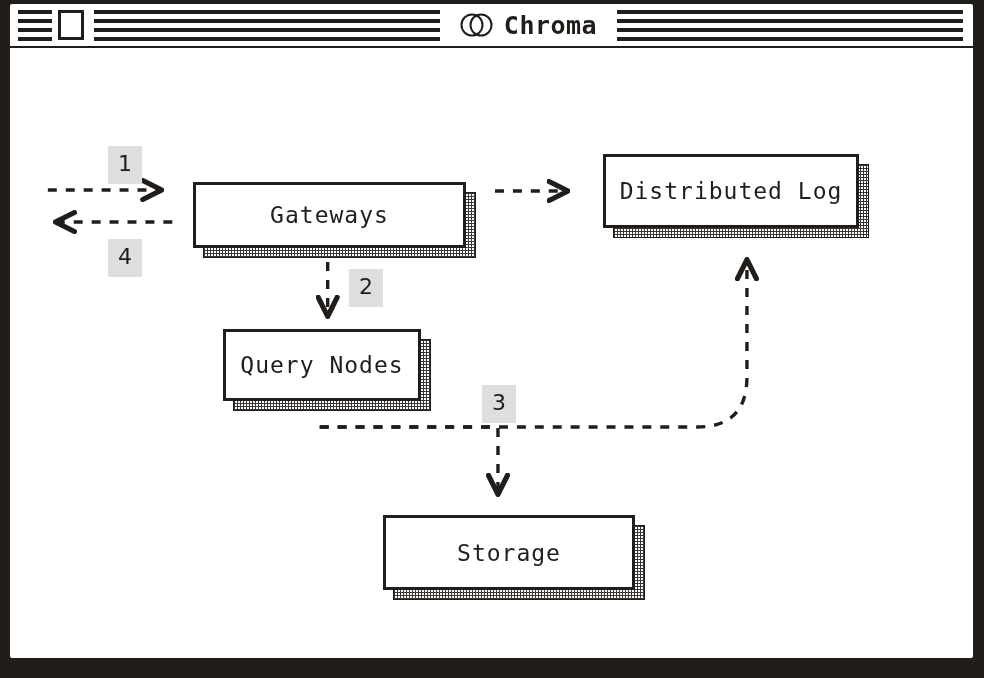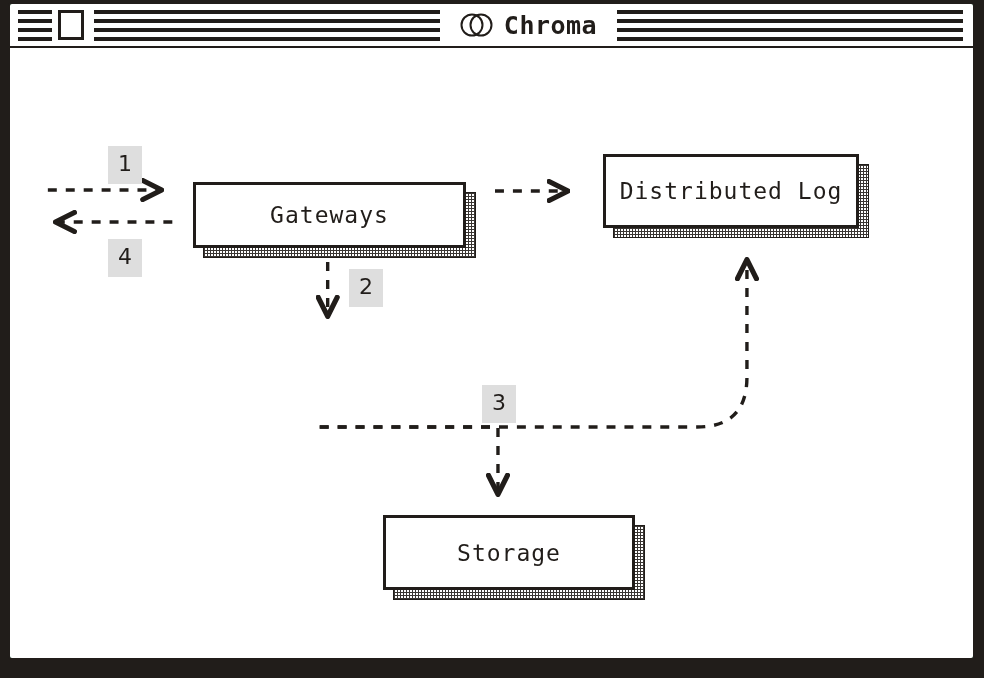--- a/index.html
+++ b/index.html
@@ -216,20 +216,26 @@
       </div>
     </div>
 
     <div class="node" id="node-distributed-log">
       <div class="shadow"></div>
       <div class="face">
         <span class="label">Distributed Log</span>
       </div>
     </div>
 
+    <div class="node" id="node-query-nodes">
+      <div class="shadow"></div>
+      <div class="face">
+        <span class="label">Query Nodes</span>
+      </div>
+    </div>
 
     <div class="node" id="node-storage">
       <div class="shadow"></div>
       <div class="face">
         <span class="label">Storage</span>
       </div>
     </div>
 
     <div class="step-badge" id="badge-1">1</div>
     <div class="step-badge" id="badge-2">2</div>

